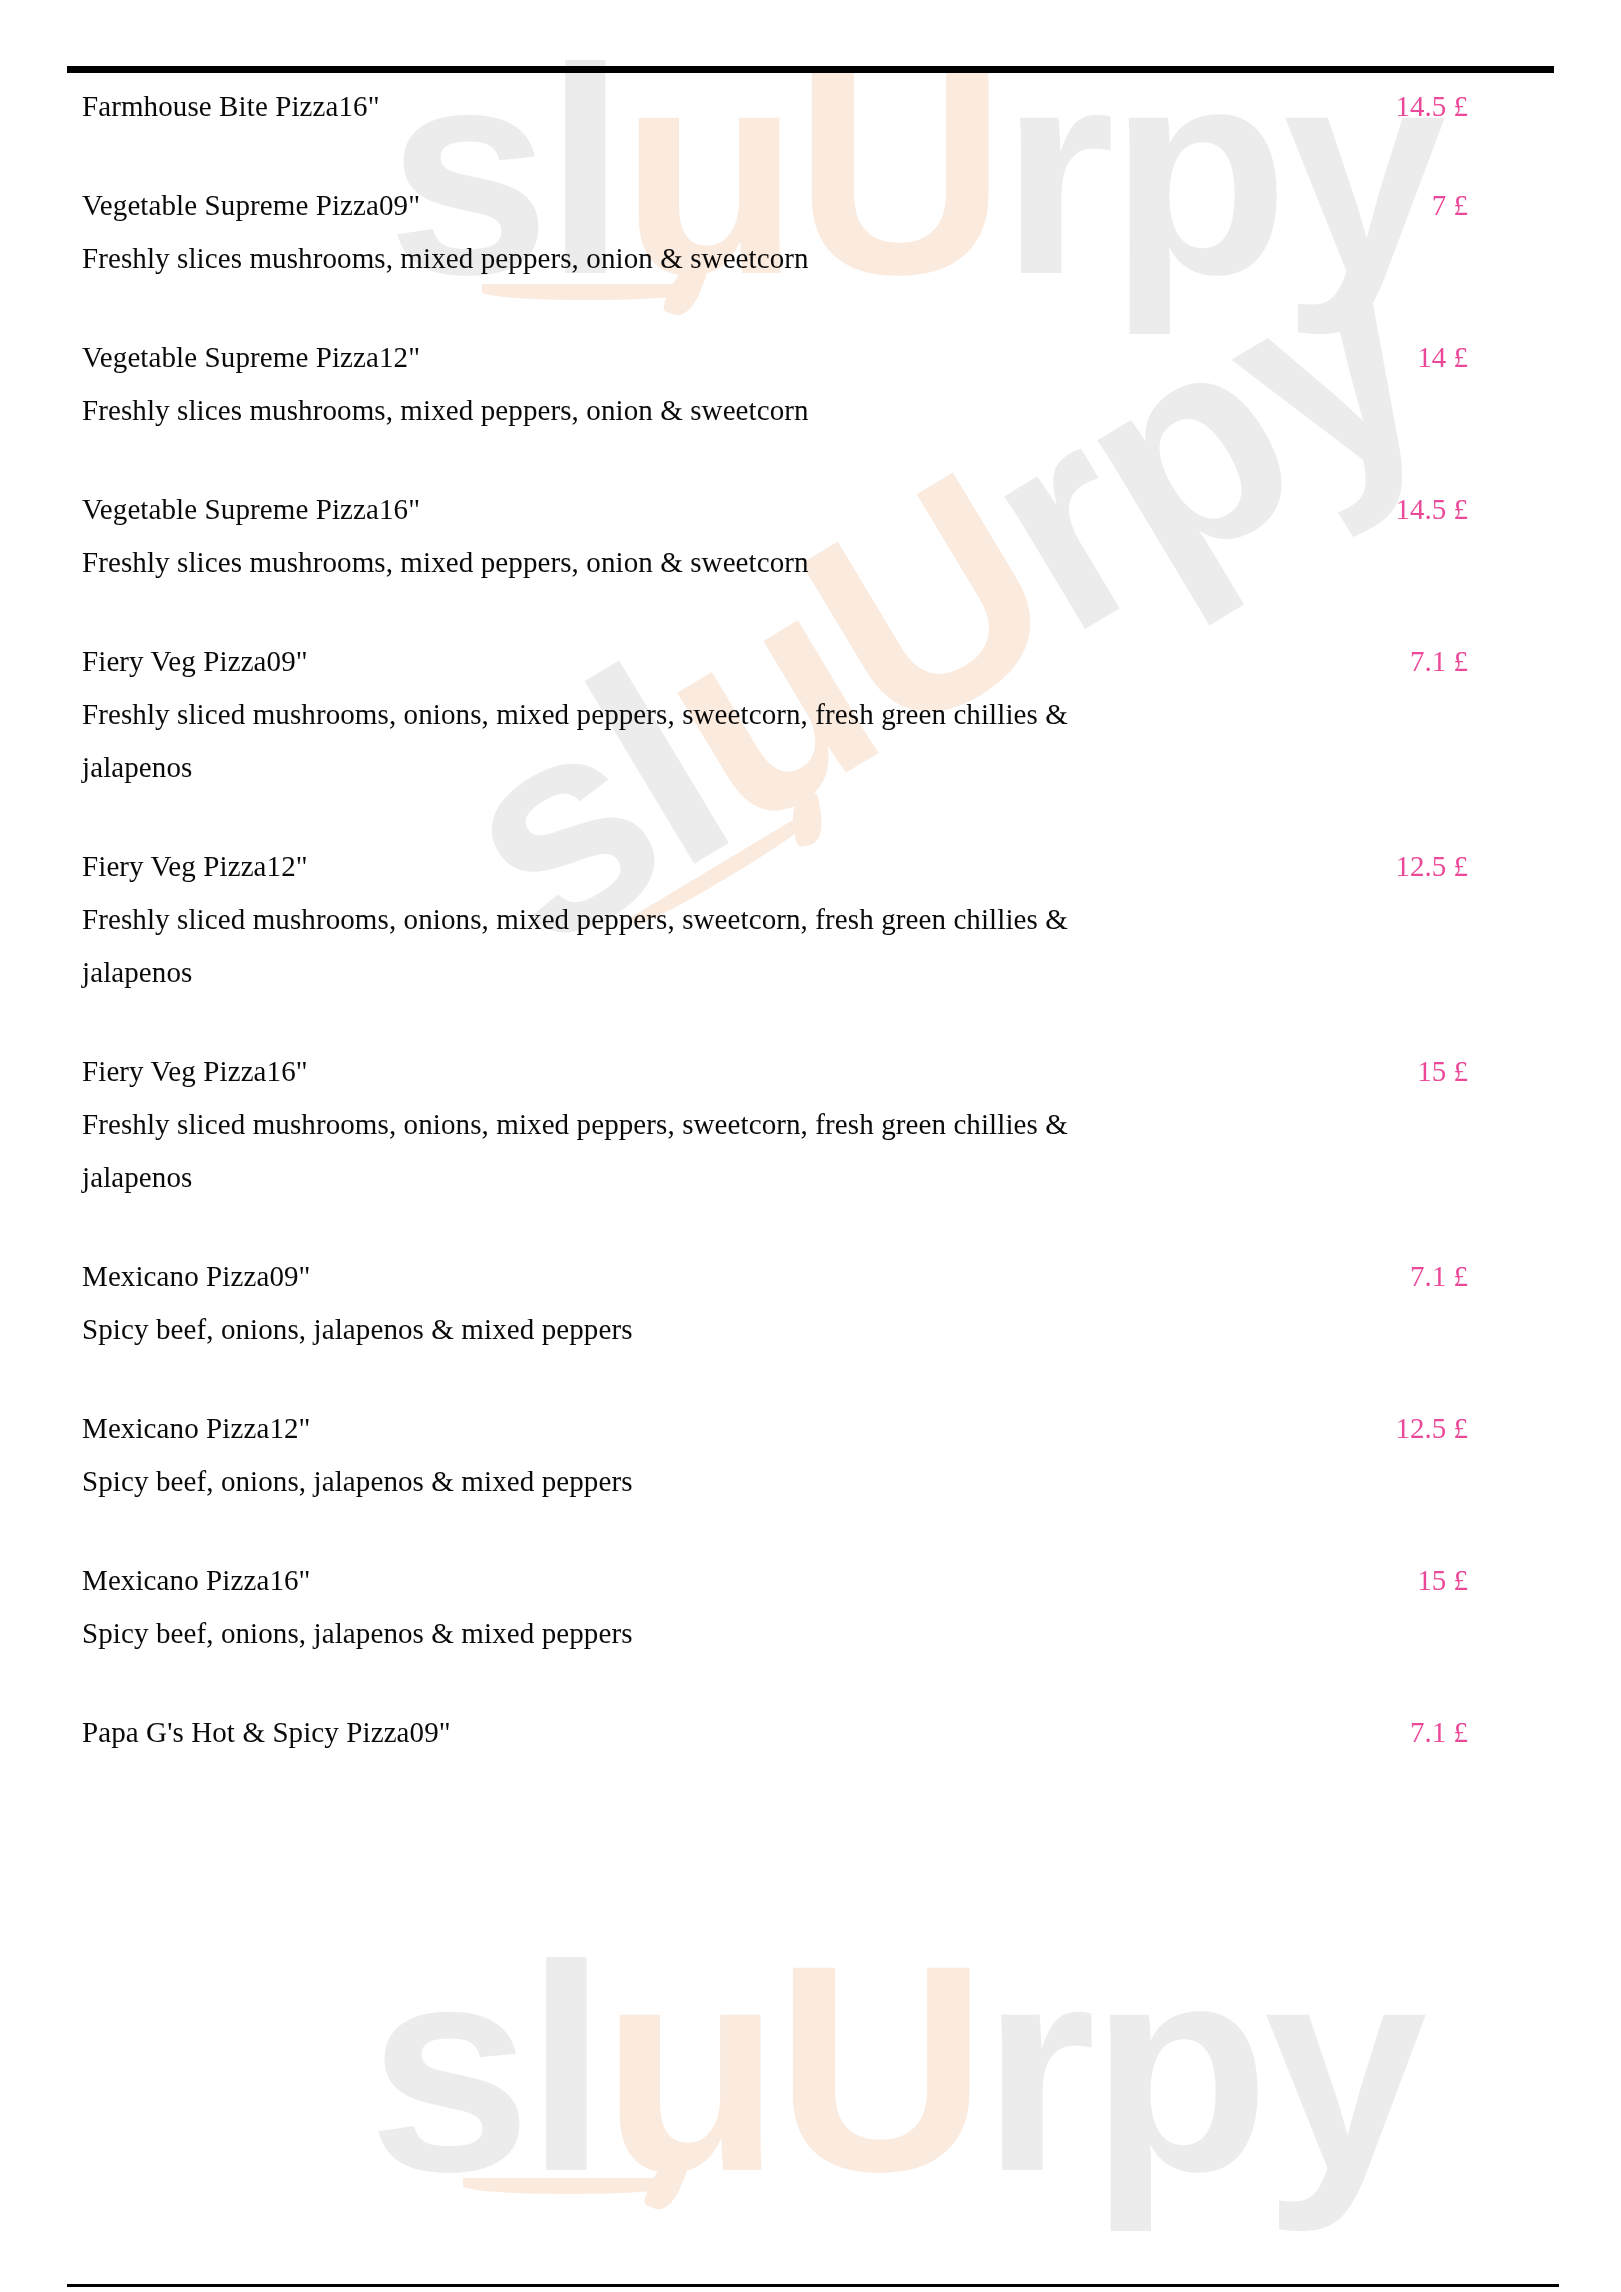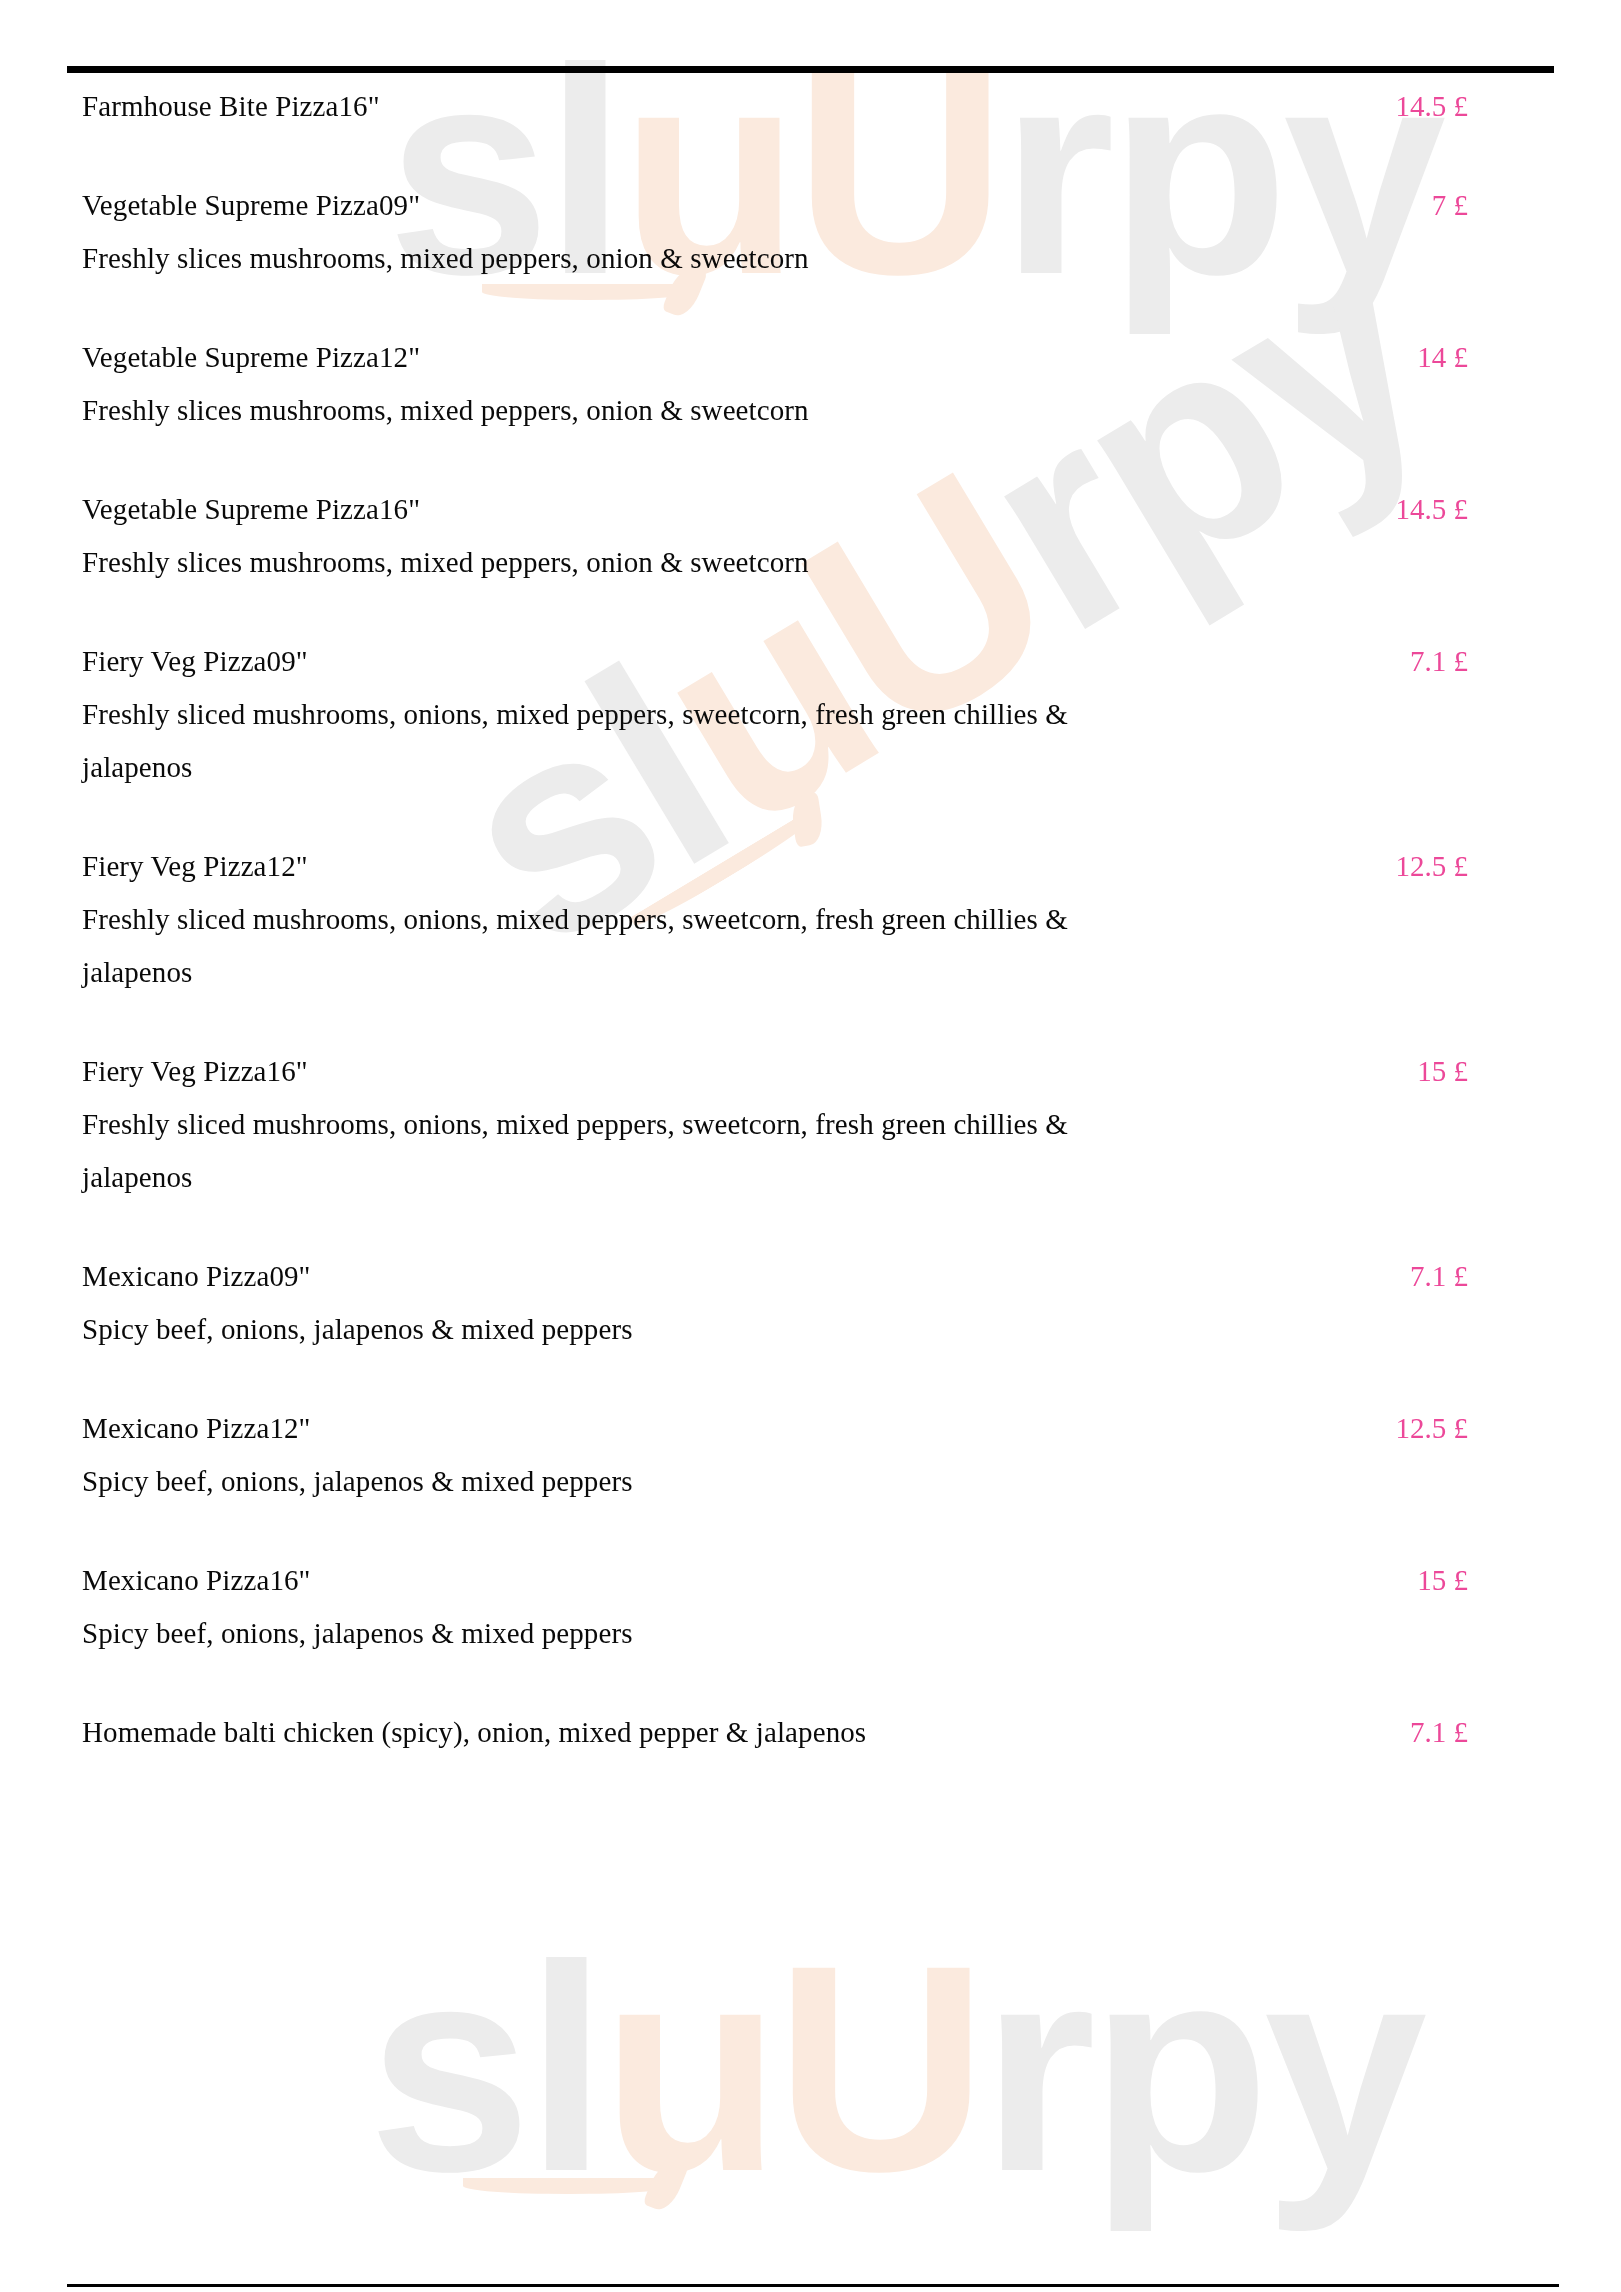--- a/index.html
+++ b/index.html
@@ -236,22 +236,22 @@
   </div>
       <div class="menu-item">
     <div class="item-head">
       <span class="item-name">Mexicano Pizza16"</span>
       <span class="item-price">15 £</span>
     </div>
     <span class="item-desc">Spicy beef, onions, jalapenos &amp; mixed peppers</span>
   </div>
       <div class="menu-item">
     <div class="item-head">
+      <span class="item-name">Papa G's Hot &amp; Spicy Pizza09"</span>
       <span class="item-price">7.1 £</span>
     </div>
-    <span class="item-desc">Homemade balti chicken (spicy), onion, mixed pepper &amp; jalapenos</span>
   </div>
     </div>
 
   <div class="rule-bottom"></div>
 
 </div>
 
 
 </body></html>

